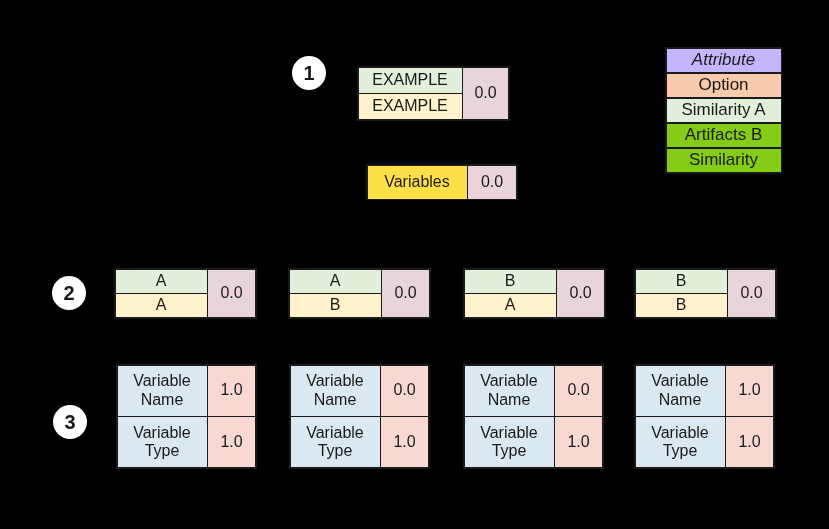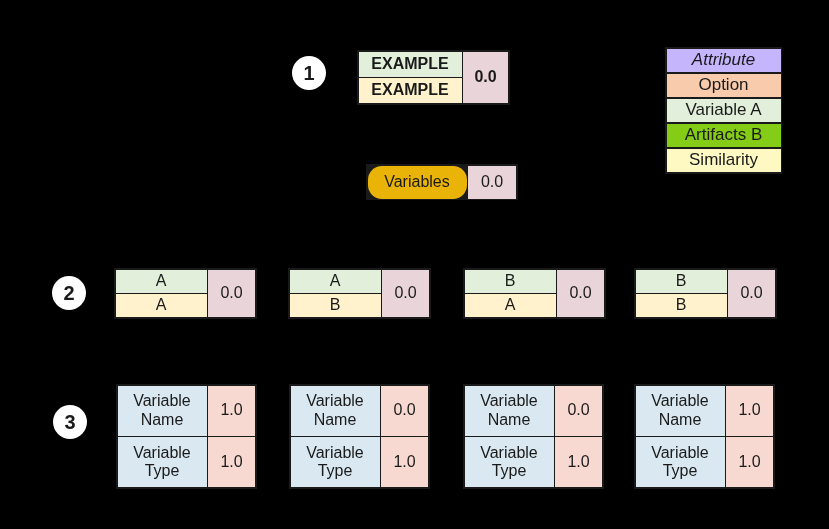--- a/index.html
+++ b/index.html
@@ -6,27 +6,27 @@
   #stage{
     position:relative;width:829px;height:529px;background:#000;overflow:hidden;
     font-family:"Liberation Sans",sans-serif;color:#1a1a1a;
   }
   
   .tbl{position:absolute;display:grid;gap:1.5px;padding:1.5px;background:#1a1a1a;box-sizing:content-box;}
   .cell{display:flex;align-items:center;justify-content:center;text-align:center;
         font-size:16px;line-height:1.15;overflow:hidden;}
   .sim{grid-row:1/3;}
   
-  #pair1{left:357px;top:50px;grid-template-columns:103px 45px;grid-template-rows:25px 25px;font-weight:bold;}
+  #pair1{left:357px;top:66px;grid-template-columns:103px 45px;grid-template-rows:25px 25px;}
   #vars1{left:366px;top:164px;grid-template-columns:99px 48px;grid-template-rows:33px;}
   
   .pair2{top:268px;grid-template-columns:91px 47px;grid-template-rows:23px 23px;}
   #p2a{left:114px;} #p2b{left:288px;} #p2c{left:463px;} #p2d{left:634px;}
   
-  .grp3{top:384px;grid-template-columns:89px 47px;grid-template-rows:50px 50px;}
+  .grp3{top:364px;grid-template-columns:89px 47px;grid-template-rows:50px 50px;}
   #g3a{left:116px;} #g3b{left:289px;} #g3c{left:463px;} #g3d{left:634px;}
   
   #legend{left:665px;top:47px;grid-template-columns:114px;grid-template-rows:repeat(5,23.5px);}
   #legend .cell{font-size:17px;}
   
   .badge{position:absolute;width:34px;height:34px;border-radius:50%;background:#fff;
          display:flex;align-items:center;justify-content:center;
          font-size:20px;font-weight:700;color:#1a1a1a;}
   #badge1{left:292px;top:56px;}
   #badge2{left:52px;top:276px;}
@@ -41,21 +41,21 @@
   <div class="badge" id="badge2">2</div>
   <div class="badge" id="badge3">3</div>
 
   <div class="tbl" id="pair1">
     <div class="cell" style="background-color: rgb(226, 239, 218);">EXAMPLE</div>
     <div class="cell sim" style="grid-column: 2; background-color: rgb(233, 213, 217);">0.0</div>
     <div class="cell" style="grid-column: 1; background-color: rgb(255, 242, 204);">EXAMPLE</div>
   </div>
 
   <div class="tbl" id="vars1">
-    <div class="cell" style="background-color: #eab308; border-radius: 14px;">Variables</div>
+    <div class="cell" style="background-color: #fde047;">Variables</div>
     <div class="cell" style="background-color: rgb(233, 213, 217);">0.0</div>
   </div>
 
   <div class="tbl pair2" id="p2a">
     <div class="cell" style="background-color: rgb(226, 239, 218);">A</div>
     <div class="cell sim" style="grid-column: 2; background-color: rgb(233, 213, 217);">0.0</div>
     <div class="cell" style="grid-column: 1; background-color: rgb(255, 242, 204);">A</div>
   </div>
 
   <div class="tbl pair2" id="p2b">
@@ -100,18 +100,18 @@
   <div class="tbl grp3" id="g3d">
     <div class="cell" style="background-color: rgb(217, 232, 241);">Variable Name</div>
     <div class="cell" style="background-color: rgb(247, 217, 210);">1.0</div>
     <div class="cell" style="background-color: rgb(217, 232, 241);">Variable Type</div>
     <div class="cell" style="background-color: rgb(247, 217, 210);">1.0</div>
   </div>
 
   <div class="tbl" id="legend">
     <div class="cell" style="background-color: #c4b5fd; font-style: italic;">Attribute</div>
     <div class="cell" style="background-color: rgb(248, 203, 173); text-align: center;">Option</div>
-    <div class="cell" style="background-color: rgb(226, 239, 218);">Variable A</div>
+    <div class="cell" style="background-color: rgb(226, 239, 218);">Similarity A</div>
     <div class="cell" style="background-color: #84cc16;">Artifacts B</div>
-    <div class="cell" style="background-color: #fef9c3;">Similarity</div>
+    <div class="cell" style="background-color: #84cc16;">Similarity</div>
   </div>
 
 </div>
 
 </body></html>

